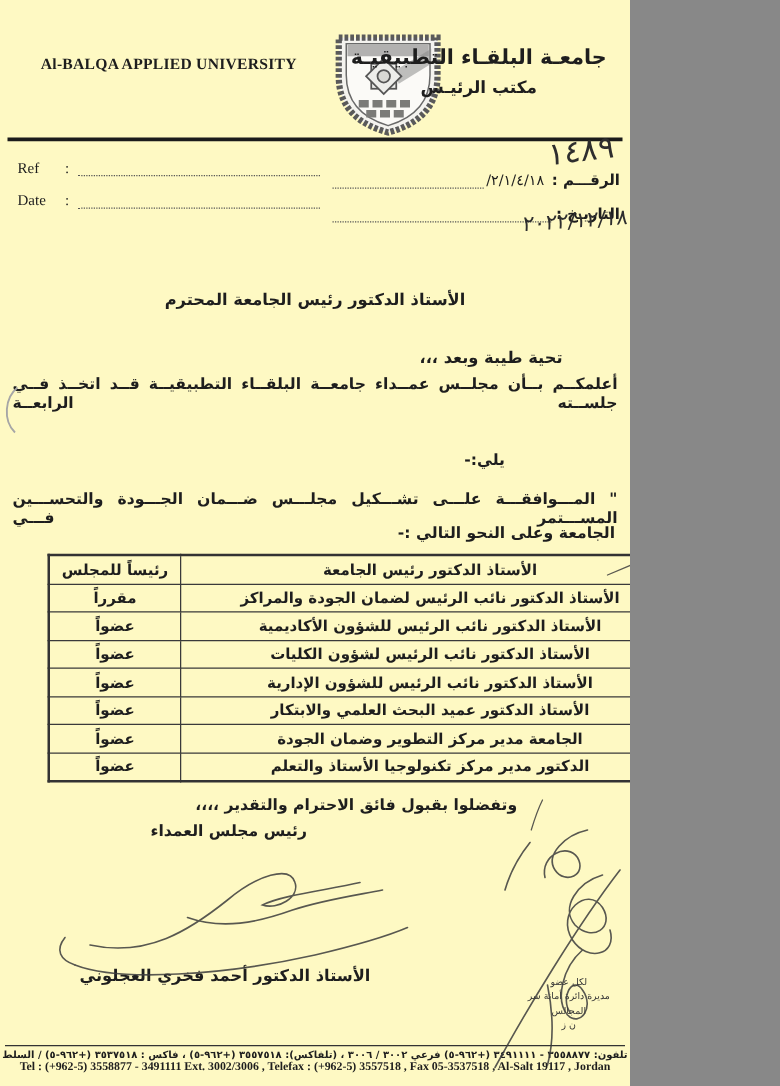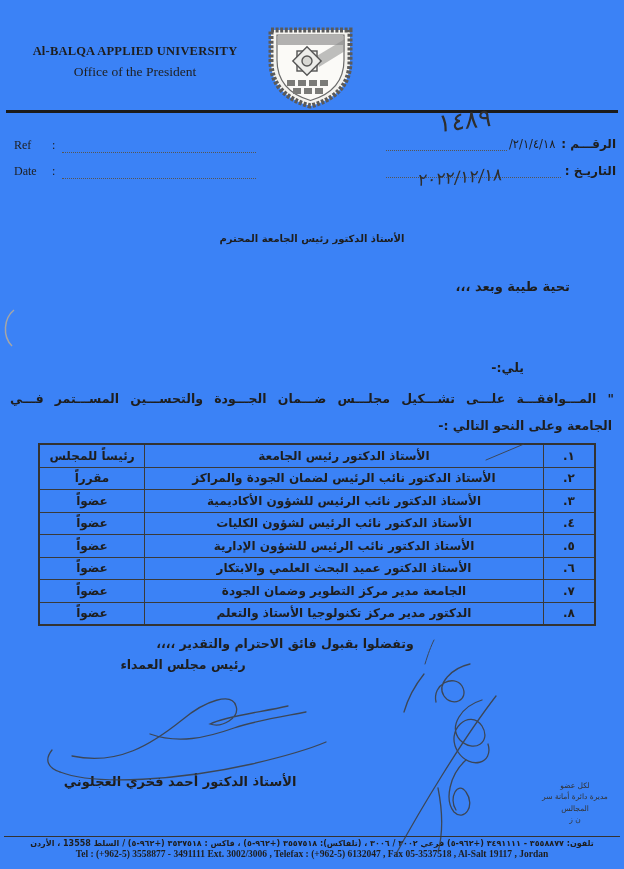--- a/index.html
+++ b/index.html
@@ -1,48 +1,48 @@
 <!DOCTYPE html>
 <html lang="ar"><head>
 <meta charset="utf-8">
 <style>
   html,body{margin:0;padding:0;background:#888;}
-  .page{position:relative;width:624px;height:869px;background:#3b82f6;overflow:hidden;
+  .page{position:relative;width:504px;height:869px;background:#fef9c3;overflow:hidden;
         font-family:"DejaVu Sans",sans-serif;color:#1e1e1e;}
   .abs{position:absolute;}
   .ar{direction:rtl;unicode-bidi:embed;}
   .b{font-weight:bold;}
   .ser{font-family:"Liberation Serif",serif;}
   .ctr{text-align:center;}
   .jl{text-align:justify;text-align-last:justify;}
   .ltr{direction:ltr;unicode-bidi:bidi-override;display:inline-block;}
   
   .hdr-en{left:16px;top:44px;width:238px;text-align:center;}
   .hdr-en .l1{font-size:12.5px;letter-spacing:.2px;}
   .hdr-en .l2{font-size:13.5px;margin-top:5px;}
   .hdr-ar{right:14px;top:36px;width:214px;text-align:center;}
   .hdr-ar .l1{font-size:16.5px;}
   .hdr-ar .l2{font-size:13.5px;margin-top:7px;}
   .rule{left:6px;right:6px;top:110px;height:2.5px;background:#1b1b1b;}
   
   .refs-en{left:14px;top:127px;width:242px;font-size:12px;}
-  .refs-en .row{display:flex;align-items:flex-end;height:26px;}
+  .refs-en .row{display:flex;align-items:flex-start;height:26px;}
   .refs-en .lbl{width:38px;}
   .refs-en .col{width:10px;}
   .lead{flex:1;border-bottom:1.4px dotted #555;height:13px;}
   .refs-ar{right:8px;top:124px;width:230px;font-size:12px;}
   .refs-ar .row{display:flex;align-items:flex-end;height:27px;direction:rtl;}
   .refs-ar .lbl{white-space:nowrap;padding-left:4px;}
   .typed{padding:0 2px;font-size:11.5px;}
   
   .hand{color:#2e2e2e;font-family:"DejaVu Sans",sans-serif;}
   .hand-ref{left:438px;top:106px;font-size:25px;letter-spacing:7px;transform:rotate(-7deg) skewX(-6deg);}
   .hand-date{left:418px;top:167px;font-size:17px;letter-spacing:2px;transform:rotate(-4deg) skewX(-8deg);}
   
-  .recip{left:0;right:0;top:233px;font-size:10px;}
+  .recip{left:0;right:0;top:233px;font-size:13px;}
   .greet{right:54px;top:279px;font-size:13px;}
   .line{left:10px;right:10px;font-size:12.5px;}
   .body1{top:299px;}
   .body2{top:327px;}
   .body3{top:360px;right:100px;left:auto;}
   .res1{top:391px;}
   .res2{top:418px;text-align:right;right:12px;}
   
   table.members{position:absolute;left:38px;top:443px;width:558px;border-collapse:collapse;
         direction:rtl;table-layout:fixed;font-size:12px;font-weight:bold;}
@@ -61,21 +61,20 @@
   .f-en{left:2px;right:2px;top:849px;font-size:9.5px;white-space:nowrap;}
   svg.overlay{position:absolute;left:0;top:0;pointer-events:none;}
 </style>
 </head>
 <body>
 
 <div class="page">
 
   <div class="abs hdr-en">
     <div class="l1 b ser">Al-BALQA APPLIED UNIVERSITY</div>
-    <div class="l2 ser">Office of the President</div>
   </div>
 
   <svg class="abs" style="left:263px;top:25px;" width="95" height="84" viewBox="0 0 95 84">
     <path d="M8 5 H87 V36 C87 62 70 75 47.5 81 C25 75 8 62 8 36 Z" fill="#f4f3ef" stroke="#5a5a5a" stroke-width="5" stroke-dasharray="3 1.6"></path>
     <path d="M14 10 H81 V35 C81 58 66 70 47.5 75.5 C29 70 14 58 14 35 Z" fill="#fbfaf7" stroke="#6a6a6a" stroke-width="1.2"></path>
     <rect x="15" y="11" width="65" height="9" fill="#8a8a8a" opacity="0.65"></rect>
     <polygon points="52,32 82,14 82,26 56,42" fill="#8d8d8d" opacity="0.55"></polygon>
     <g stroke="#555" stroke-width="1.4" fill="#ededea">
       <rect x="34" y="26" width="20" height="20"></rect>
       <rect x="34" y="26" width="20" height="20" transform="rotate(45 44 36)"></rect>
@@ -85,20 +84,24 @@
       <rect x="24" y="55" width="8" height="6"></rect>
         <rect x="35" y="55" width="8" height="6"></rect>
       <rect x="46" y="55" width="8" height="6"></rect>
         <rect x="57" y="55" width="8" height="6"></rect>
       <rect x="30" y="63" width="8" height="6"></rect>
         <rect x="41" y="63" width="8" height="6"></rect>
       <rect x="52" y="63" width="8" height="6"></rect>
     </g>
   </svg>
 
+  <div class="abs hdr-ar ar">
+    <div class="l1 b">جامعـة البلقـاء التطبيقيـة</div>
+    <div class="l2 b">مكتب الرئيـس</div>
+  </div>
 
   <div class="abs rule"></div>
 
   <div class="abs refs-en ser">
     <div class="row">
       <span class="lbl">Ref</span>
       <span class="col">:</span>
       <span class="lead"></span>
     </div>
     <div class="row">
@@ -118,20 +121,21 @@
       <span class="lbl b">التاريـخ :</span>
       <span class="lead"></span>
     </div>
   </div>
 
   <div class="abs hand hand-ref ar">١٤٨٩</div>
   <div class="abs hand hand-date ar">٢٠٢٢/١٢/١٨</div>
 
   <div class="abs recip ctr b ar">الأستاذ الدكتور رئيس الجامعة المحترم</div>
   <div class="abs greet b ar">تحية طيبة وبعد ،،،</div>
+  <div class="abs line body1 b ar jl">أعلمكــم بــأن مجلــس عمــداء جامعــة البلقــاء التطبيقيــة قــد اتخــذ فــي جلســته الرابعــة</div>
   <div class="abs line body3 b ar">يلي:-</div>
   <div class="abs line res1 b ar jl">" المـــوافقـــة علـــى تشـــكيل مجلـــس ضـــمان الجـــودة والتحســـين المســـتمر فـــي</div>
   <div class="abs line res2 b ar">الجامعة وعلى النحو التالي :-</div>
 
   <table class="members ar">
     <tbody>
       <tr>
         <td class="cnum">١.</td>
         <td>الأستاذ الدكتور رئيس الجامعة</td>
         <td class="crole">رئيساً للمجلس</td>
@@ -181,21 +185,21 @@
   <div class="abs sname ctr b ar">الأستاذ الدكتور أحمد فخري العجلوني</div>
 
   <div class="abs note ctr ar">
     <div>لكل عضو</div>
     <div>مديرة دائرة أمانة سر المجالس</div>
     <div>ن ز</div>
   </div>
 
   <div class="abs frule"></div>
   <div class="abs f-ar ctr b ar">تلفون: ٣٥٥٨٨٧٧ - ٣٤٩١١١١ (+٩٦٢-٥) فرعي ٣٠٠٢ / ٣٠٠٦ ، (تلفاكس): ٣٥٥٧٥١٨ (+٩٦٢-٥) ، فاكس : ٣٥٣٧٥١٨ (+٩٦٢-٥) / السلط 13558 ، الأردن</div>
-  <div class="abs f-en ctr b ser">Tel : (+962-5) 3558877 - 3491111 Ext. 3002/3006 , Telefax : (+962-5) 6132047 , Fax 05-3537518 , Al-Salt 19117 , Jordan</div>
+  <div class="abs f-en ctr b ser">Tel : (+962-5) 3558877 - 3491111 Ext. 3002/3006 , Telefax : (+962-5) 3557518 , Fax 05-3537518 , Al-Salt 19117 , Jordan</div>
 
   <svg class="overlay" width="624" height="869" viewBox="0 0 624 869">
     <g fill="none" stroke="#3c3c3c" stroke-width="1.3" stroke-linecap="round" opacity="0.85">
 
       <path d="M72 756 C118 766 152 744 182 720 C206 700 232 692 236 706 C240 718 222 728 210 724 C226 716 262 712 288 706"></path>
       <path d="M150 734 C178 744 206 738 234 728 C258 720 286 716 306 712"></path>
       <path d="M60 772 C96 786 180 780 252 764 C286 756 312 748 326 742"></path>
       <path d="M60 772 C48 768 44 760 52 750"></path>
 
       <path d="M470 664 C452 668 436 684 444 696 C452 708 470 700 462 686 C454 674 432 684 436 702"></path>

